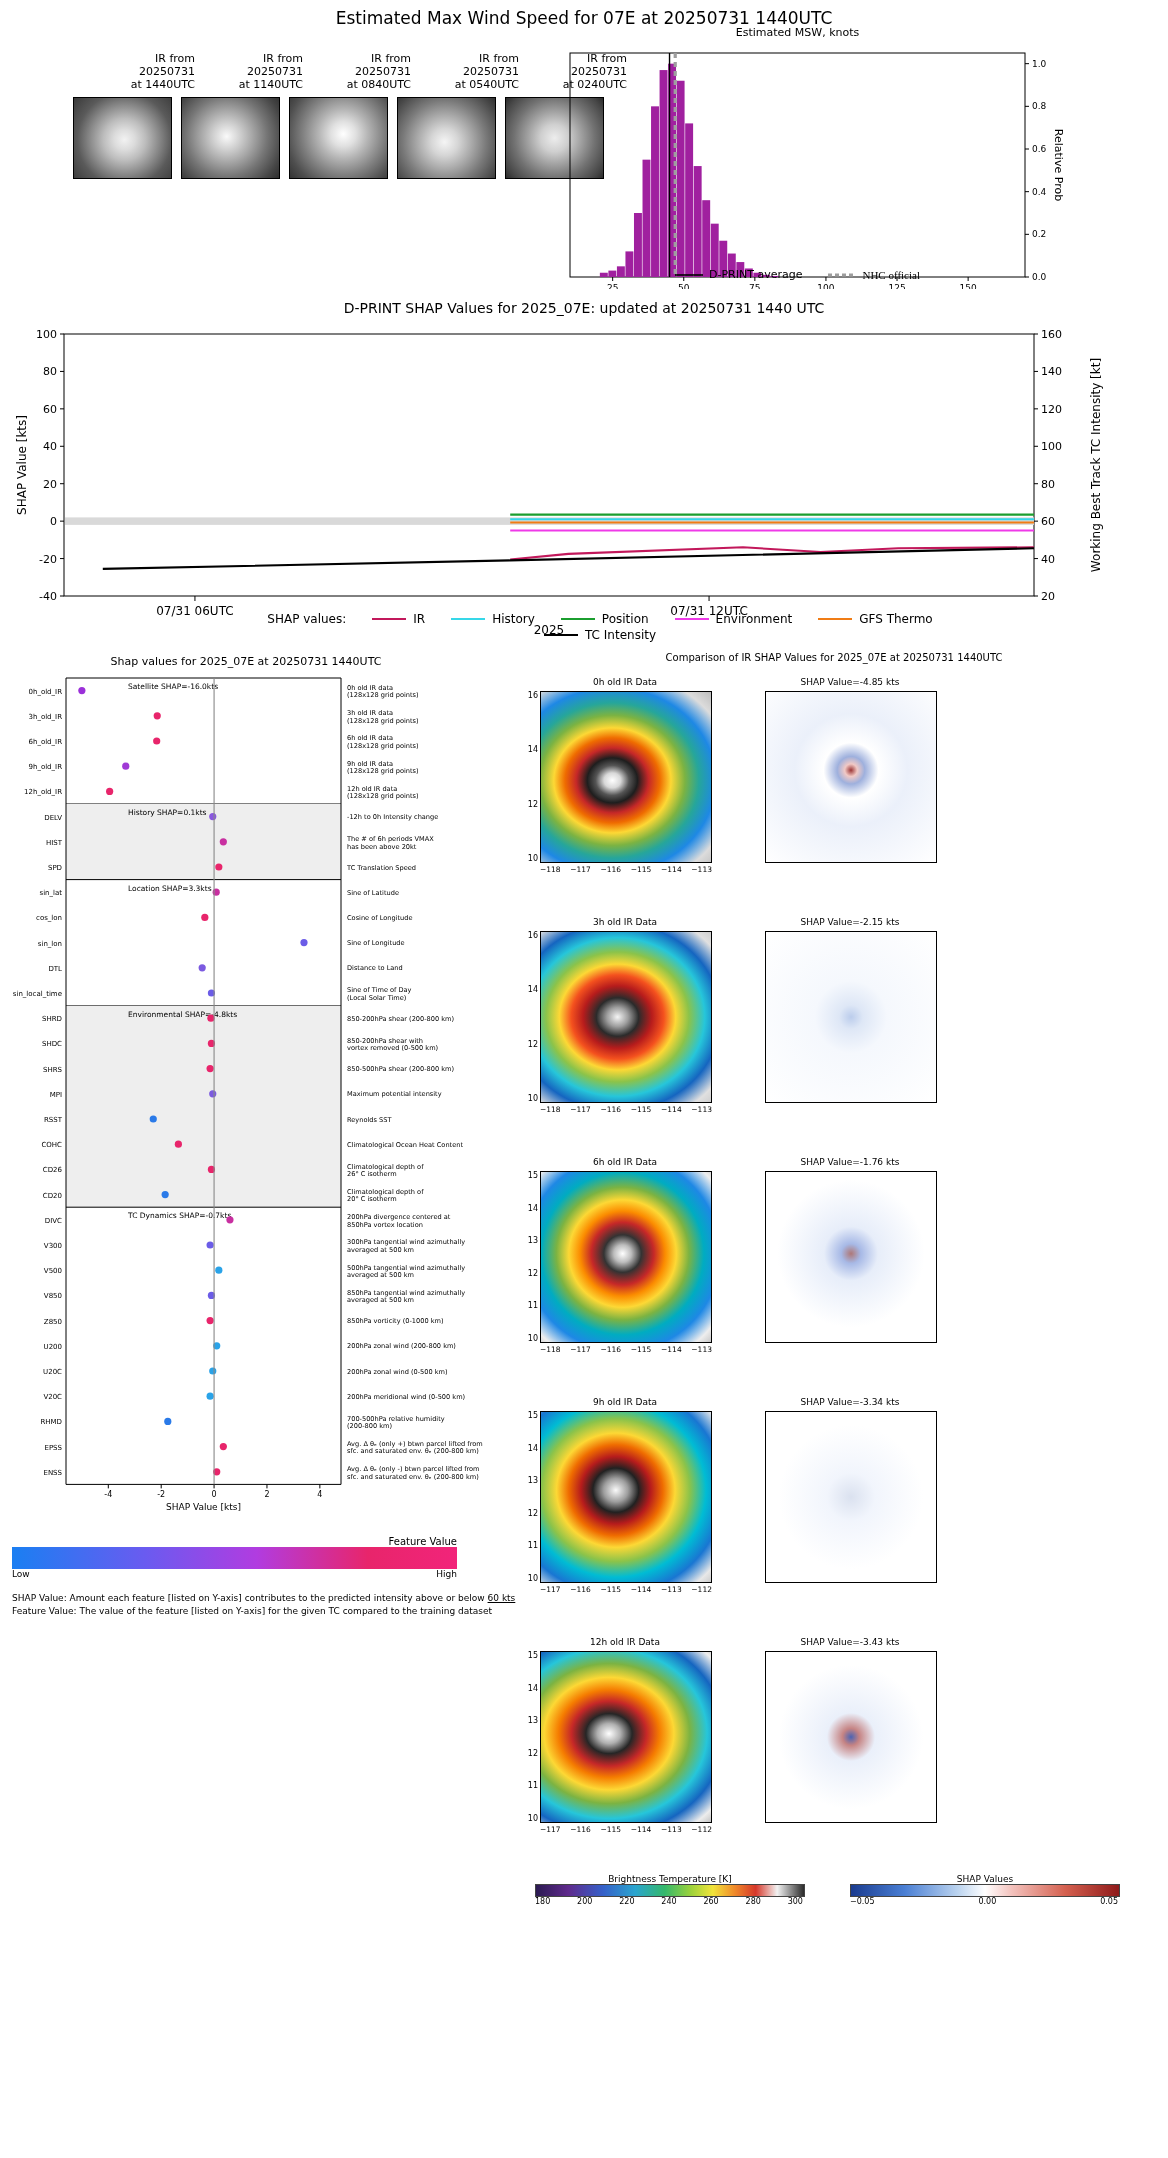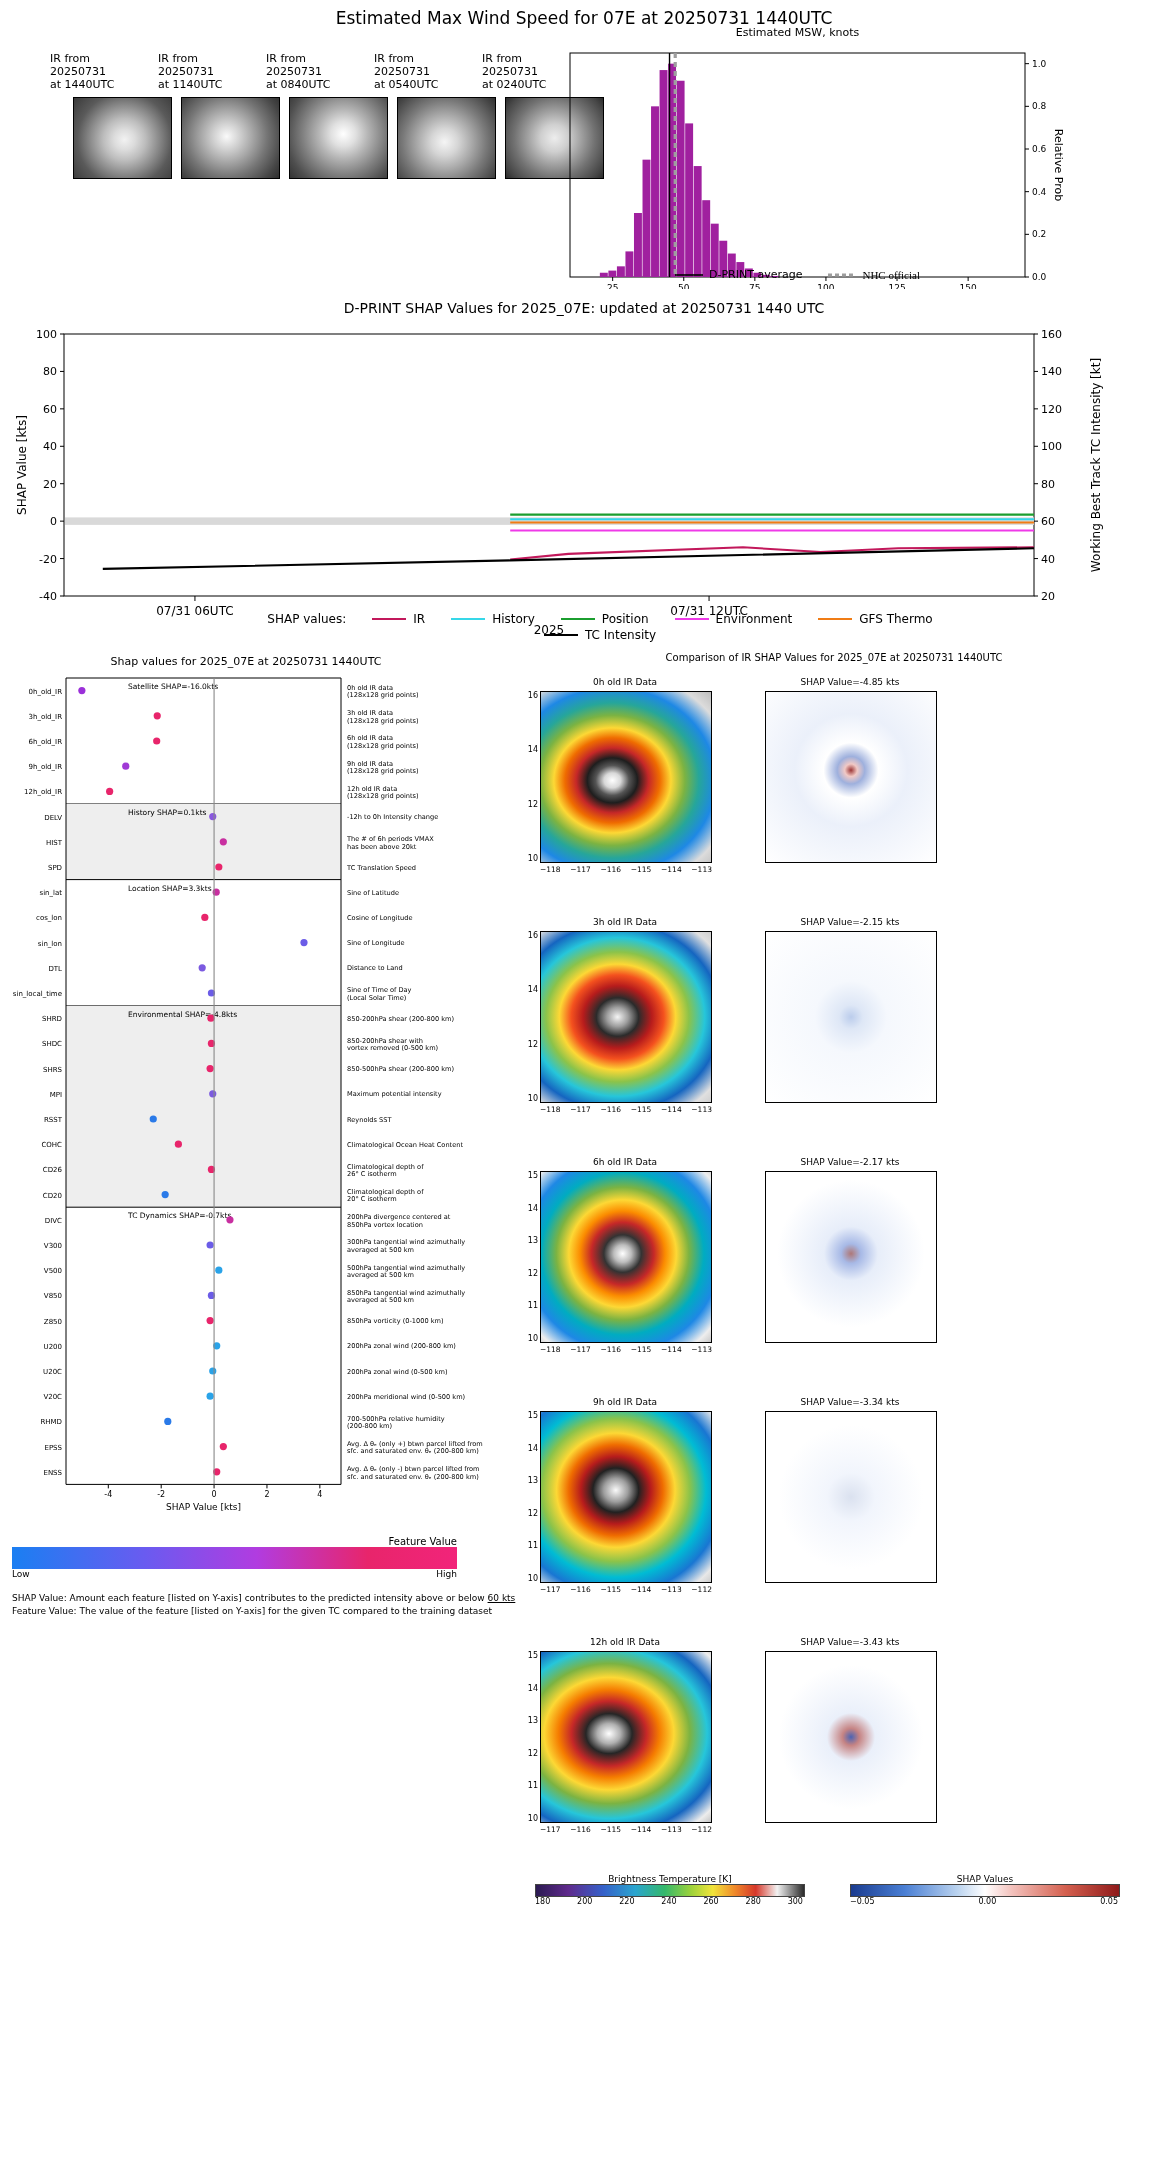--- a/index.html
+++ b/index.html
@@ -1,21 +1,21 @@
 <!DOCTYPE html>
 <html><head>
 <meta charset="utf-8">
 <style>
   html,body{margin:0;padding:0;background:#ffffff;}
   body{width:1168px;height:2158px;position:relative;font-family:"DejaVu Sans","Liberation Sans",sans-serif;color:#000;}
   .abs{position:absolute;}
   .ttl{font-size:17px;text-align:center;}
   svg{display:block;}
   .panelbox{border:1px solid #000;box-sizing:border-box;}
-  .irlabel{font-size:11px;text-align:left;line-height:13px;}
+  .irlabel{font-size:11px;text-align:right;line-height:13px;}
   
   .ctr{text-align:center;}
 </style>
 </head>
 <body>
 
 <div class="abs ttl" style="left:0;top:8px;width:1168px;">Estimated Max Wind Speed for 07E at 20250731 1440UTC</div>
 
 <div class="abs" style="left:50px;top:52px;width:700px;height:140px;">
 
@@ -460,21 +460,21 @@
         </div>
         <div class="abs panelbox" style="left:40px;top:14px;width:172px;height:172px;background:radial-gradient(ellipse at 48% 48%, #ffffff 0%, #bdbdbd 7%, #333 15%, #c62828 25%, #fb8c00 34%, #fdd835 43%, #7cb342 53%, #00acc1 65%, #1e88e5 78%, #eeeeee 92%, #c8c8c8 100%);"></div>
         <div class="abs" style="left:40px;top:188px;width:172px;display:flex;justify-content:space-between;font-size:7.5px;">
           <span>−118</span>
           <span>−117</span>
           <span>−116</span>
           <span>−115</span>
           <span>−114</span>
           <span>−113</span>
         </div>
-        <div class="abs ctr" style="left:200px;top:0;width:300px;font-size:9px;">SHAP Value=-2.17 kts</div>
+        <div class="abs ctr" style="left:200px;top:0;width:300px;font-size:9px;">SHAP Value=-1.76 kts</div>
         <div class="abs panelbox" style="left:265px;top:14px;width:172px;height:172px;background:radial-gradient(circle at 50% 48%, rgba(120,30,30,0.6) 0%, rgba(60,100,200,0.45) 8%, rgba(225,233,248,0.8) 22%, #ffffff 60%);"></div>
       </div>
       <div class="abs" style="left: 0px; top: 734px; width: 668px; height: 236px;">
         <div class="abs ctr" style="left:20px;top:0;width:210px;font-size:9px;">9h old IR Data</div>
         <div class="abs" style="left:20px;top:14px;width:18px;height:172px;display:flex;flex-direction:column;justify-content:space-between;font-size:8px;text-align:right;">
           <div>15</div>
           <div>14</div>
           <div>13</div>
           <div>12</div>
           <div>11</div>

